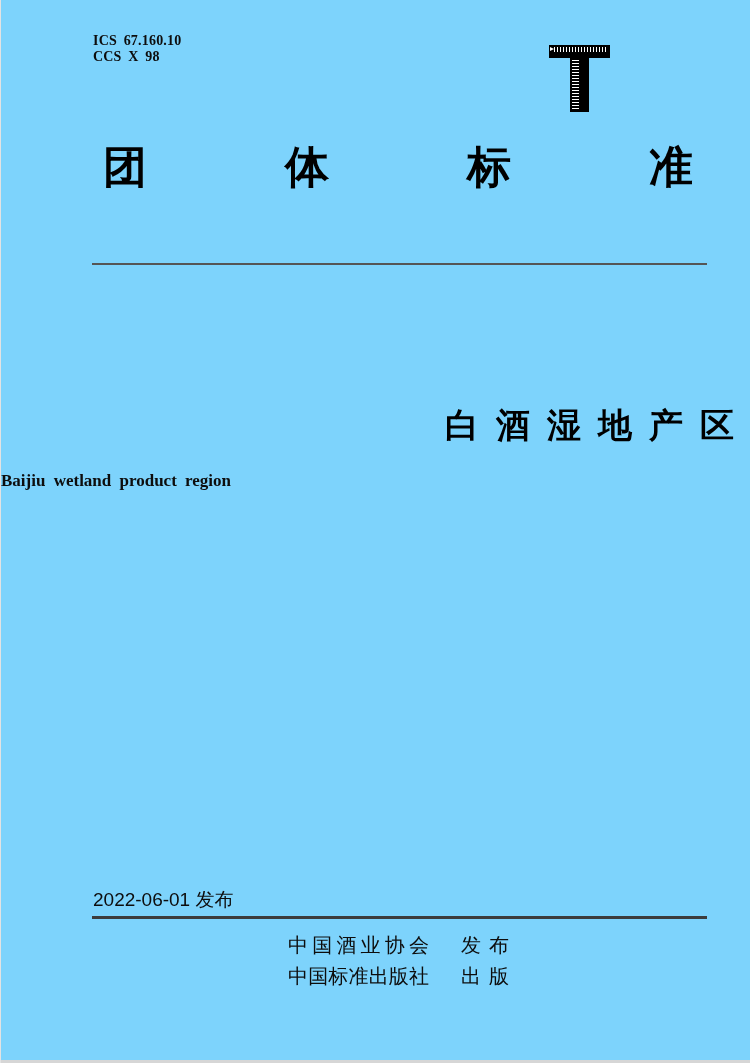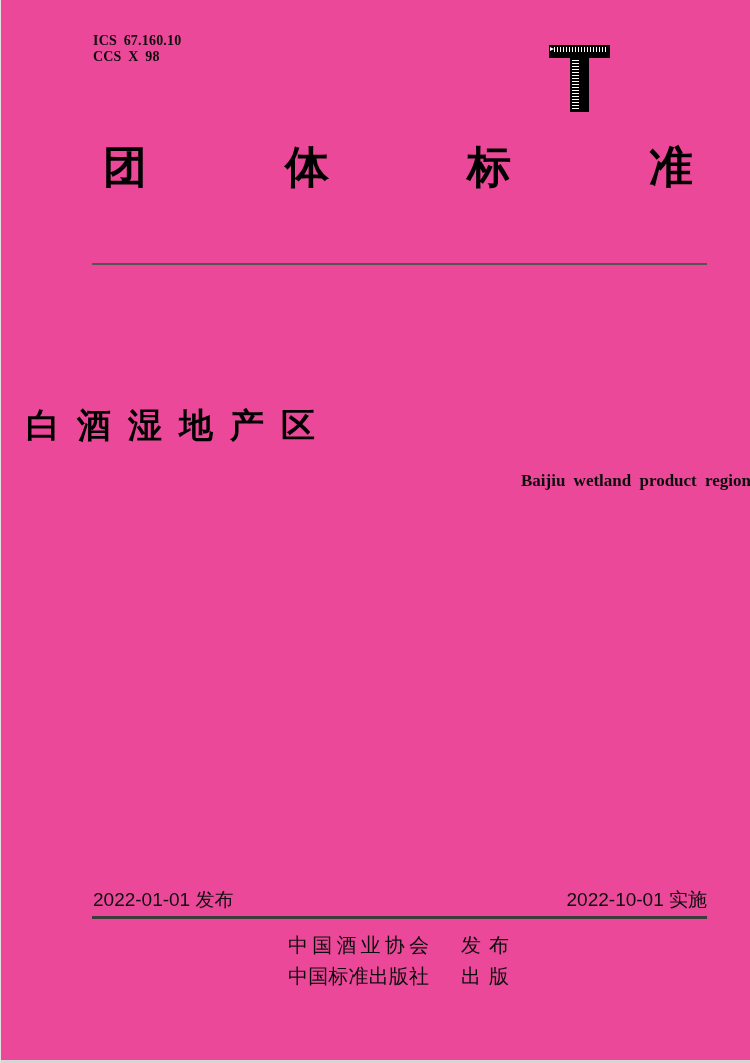--- a/index.html
+++ b/index.html
@@ -2,21 +2,21 @@
 <html><head>
 <meta charset="utf-8">
 <style>
   * { margin:0; padding:0; box-sizing:border-box; }
   html,body { background:#ffffff; }
   body { font-family:"Liberation Sans", sans-serif; color:#111; }
 
   .page {
     position:relative;
     width:750px; height:1063px;
-    background:#ec4899;
+    background:#7dd3fc;
     overflow:hidden;
     border-left:1px solid #e3e3e3;
     text-decoration:underline;
   }
   .page::after{
     content:""; position:absolute; left:0; right:0; bottom:0; height:3px;
     background:#d6d6d6;
   }
 
   
@@ -66,29 +66,29 @@
     letter-spacing:0.3px; word-spacing:4px;
   }
 
   .rule{ position:absolute; left:91px; width:615px; background:#555; }
   .rule-top{ top:263px; height:2px; }
   .rule-bottom{ top:916px; height:2.5px; background:#3c3c3c; }
 
   
   .title-cn{
     position:absolute; left:0; top:403px; width:750px;
-    text-align:left; letter-spacing:17px; padding-left:25px;
+    text-align:right; letter-spacing:17px; padding-left:4px;
     font-size:34px; font-weight:700; color:#000;
     font-family:"Liberation Sans", sans-serif;
   }
 
   
   .title-en{
     position:absolute; left:0; top:471px; width:750px;
-    text-align:right;
+    text-align:left;
     font-family:"Liberation Serif", serif;
     font-weight:700; font-size:17px; color:#0d0d0d;
     word-spacing:4px;
   }
 
   
   .dates-row{
     position:absolute; left:92px; top:887px; width:614px;
     display:flex; justify-content:space-between;
     font-size:19px; font-weight:500; color:#0d0d0d; line-height:26px;
@@ -128,22 +128,21 @@
     </div>
 
 
   <div class="rule rule-top"></div>
 
   <div class="title-cn">白酒湿地产区</div>
 
   <div class="title-en">Baijiu wetland product region</div>
 
   <div class="dates-row">
-    <span>2022-01-01 发布</span>
-    <span>2022-10-01 实施</span>
+    <span>2022-06-01 发布</span>
   </div>
 
   <div class="rule rule-bottom"></div>
 
   <div class="publishers">
     <div class="pub-row">
       <span class="pub-name">
           <span>中</span>
           <span>国</span>
           <span>酒</span>

